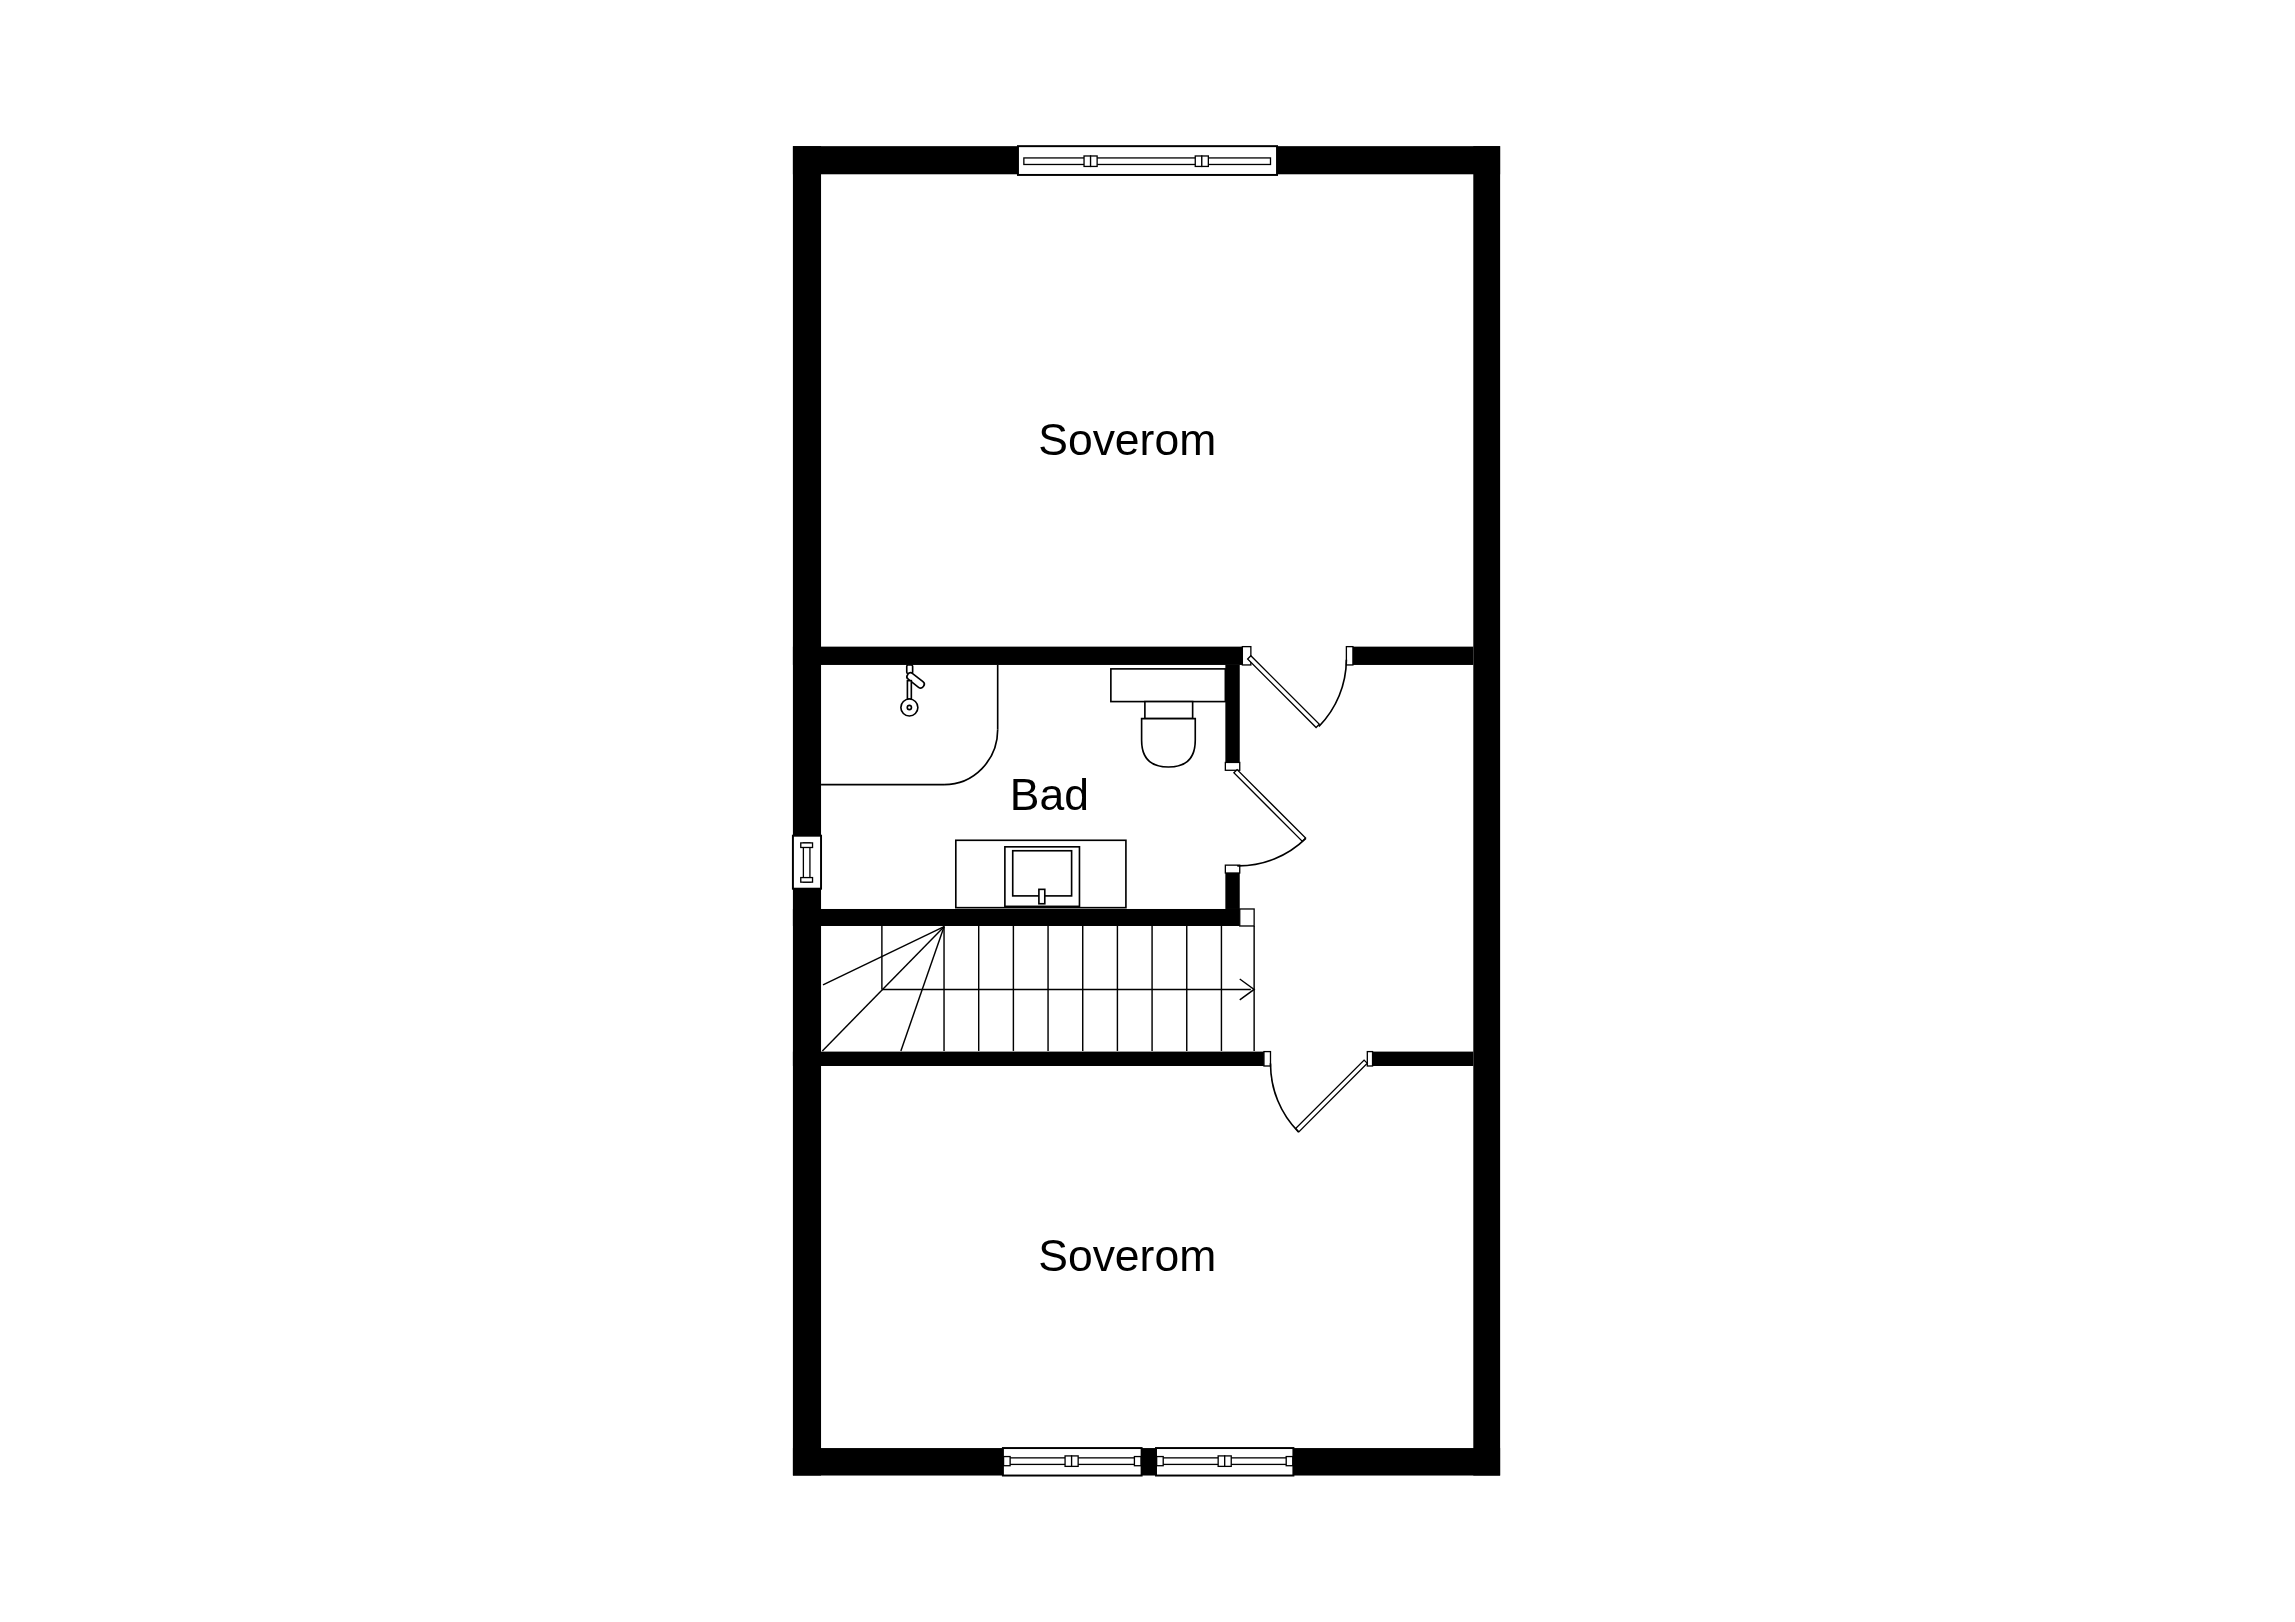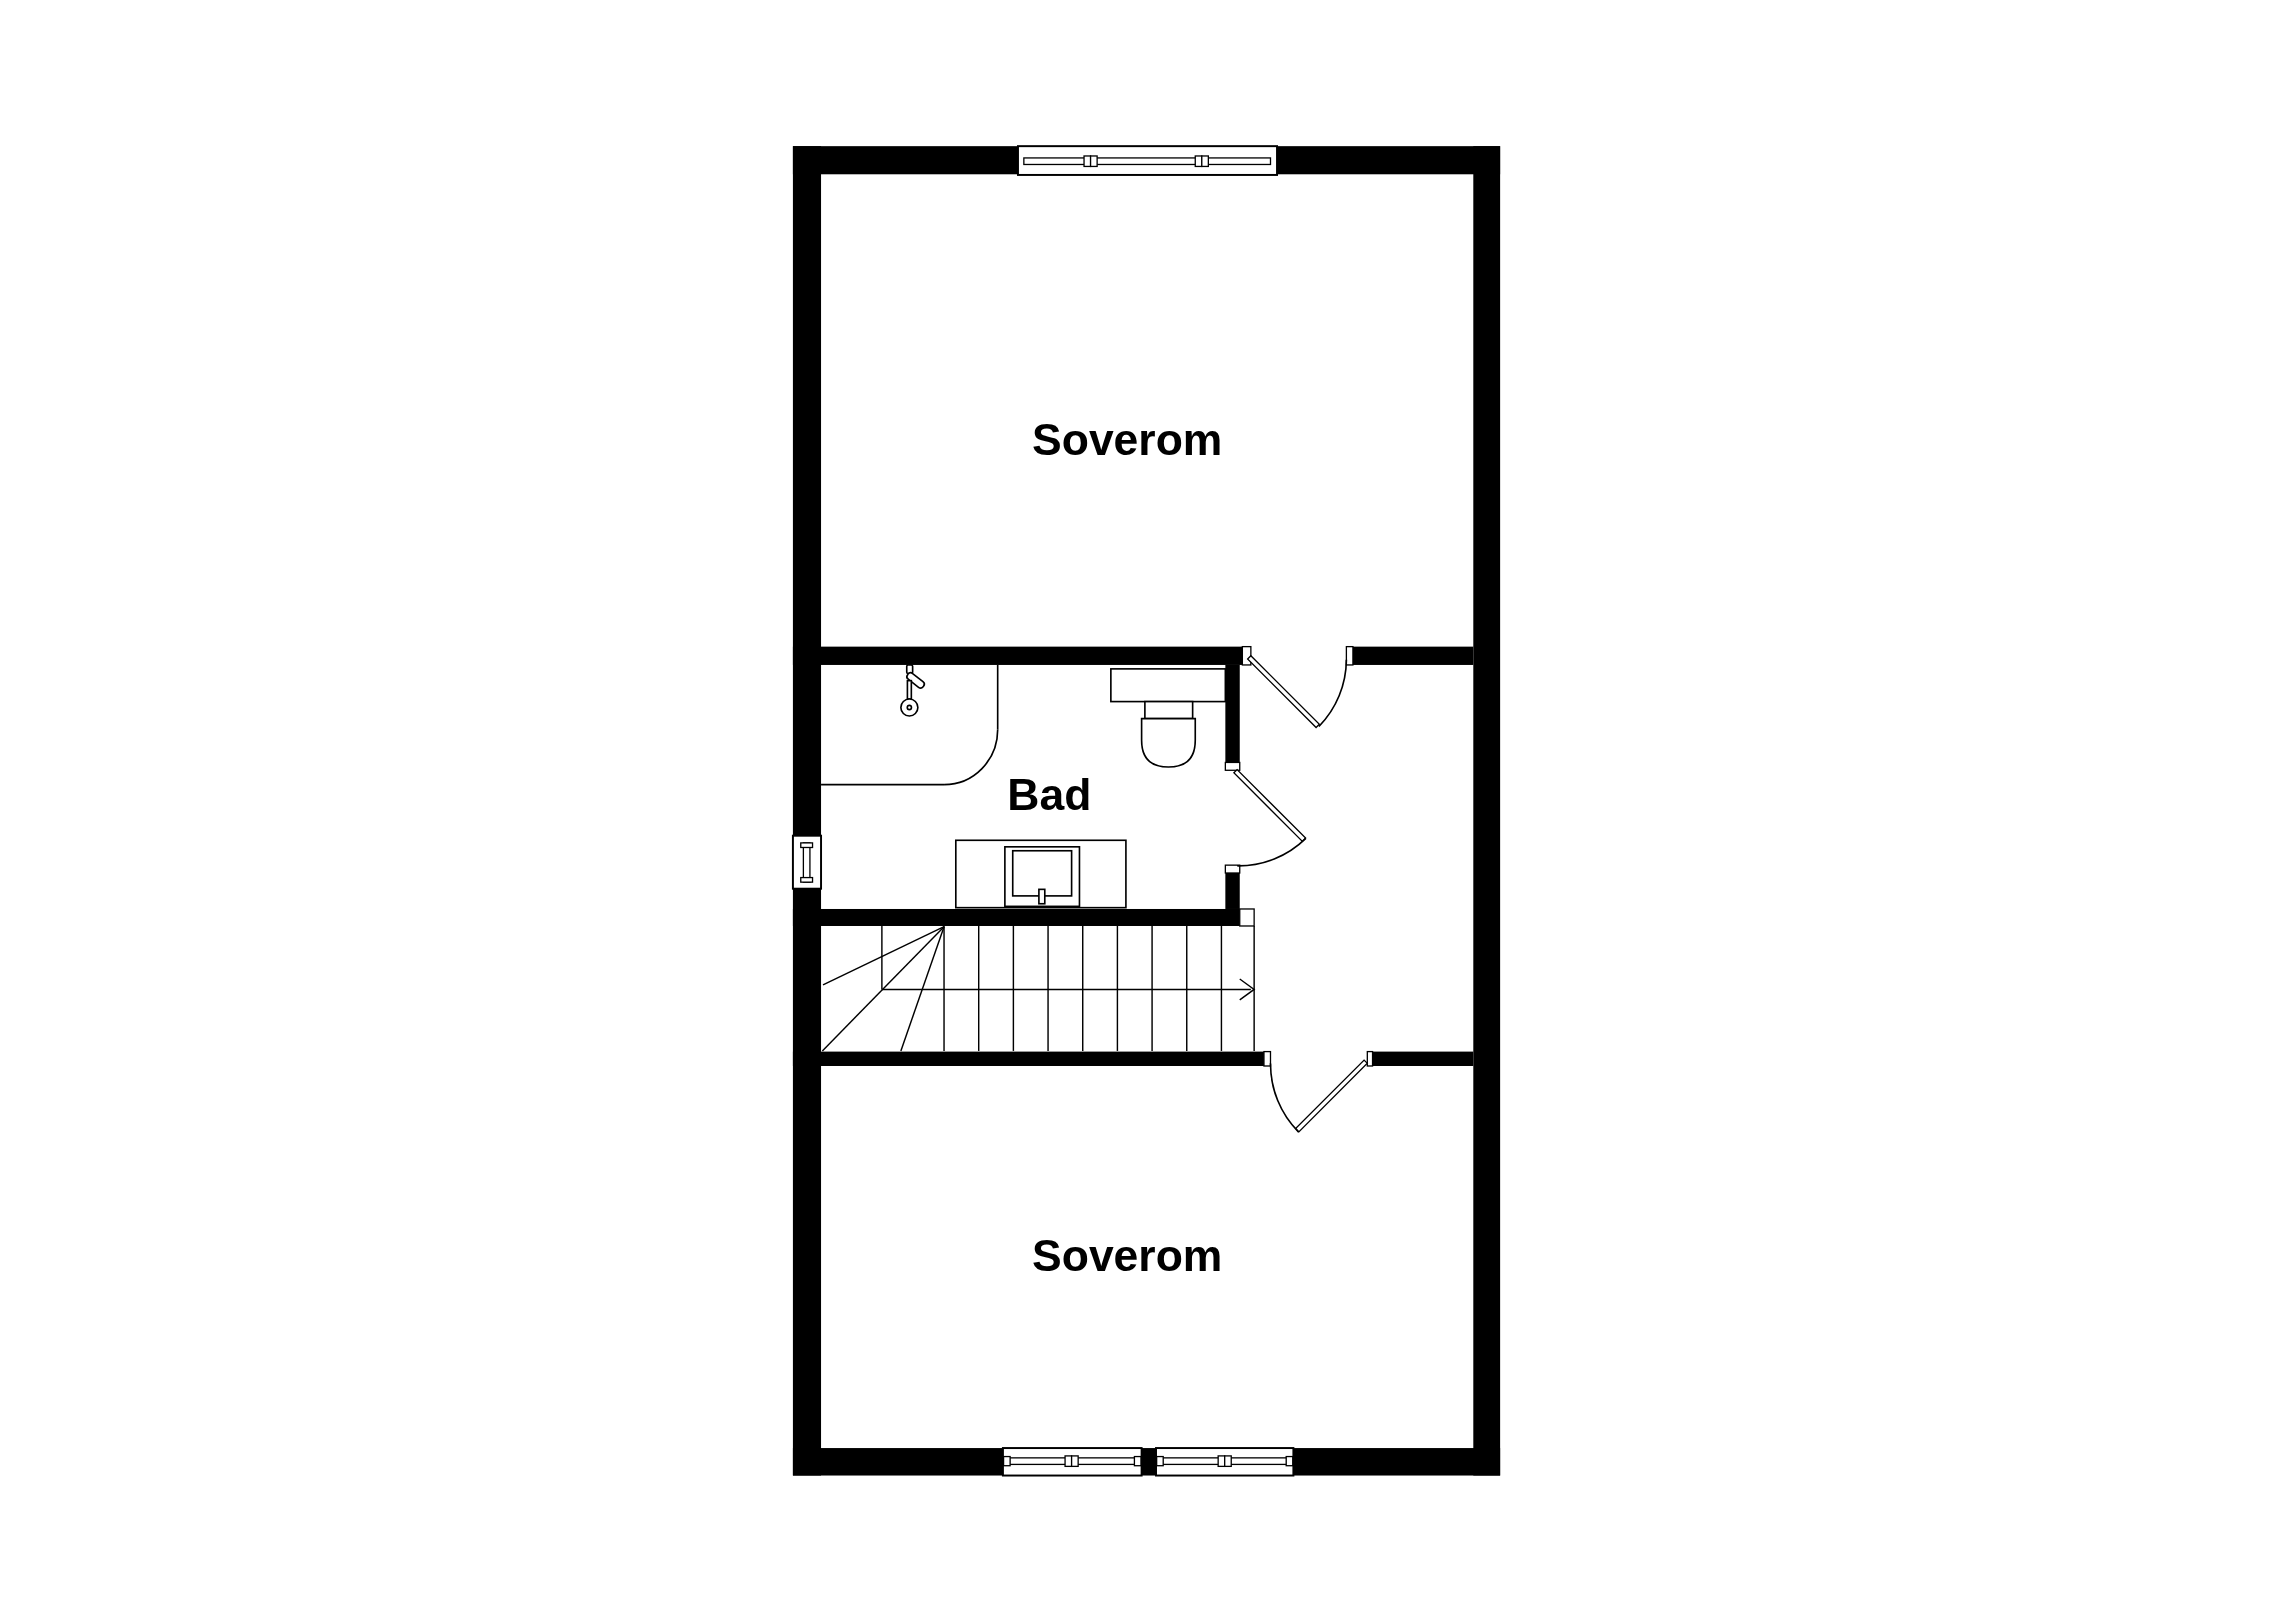--- a/index.html
+++ b/index.html
@@ -1,21 +1,21 @@
 <!DOCTYPE html>
 <html style="font-size:10.5px"><head>
 <meta charset="utf-8">
 <style>
   html, body {
     margin: 0; padding: 0;
     width: 2295px; height: 1623px;
     background: #ffffff;
     overflow: hidden;
   }
-  .plan-wrap { position: relative; width: 2295px; height: 1623px; background: #ffffff; font-weight: bold; }
+  .plan-wrap { position: relative; width: 2295px; height: 1623px; background: #ffffff; }
   svg { display: block; }
   .wall  { fill: #000000; stroke: none; }
   .cap   { fill: #ffffff; stroke: #000000; stroke-width: 2; }
   .win   { fill: #ffffff; stroke: #000000; stroke-width: 3; }
   .band  { fill: #ffffff; stroke: #000000; stroke-width: 2; }
   .mull  { fill: #ffffff; stroke: #000000; stroke-width: 2; }
   .sline { stroke: #000000; stroke-width: 2.2; fill: none; }
   .thin  { stroke: #000000; stroke-width: 2.5; fill: none; }
   .fix   { fill: #ffffff; stroke: #000000; stroke-width: 2.5; }
   .leaf  { fill: #ffffff; stroke: #000000; stroke-width: 2; }

